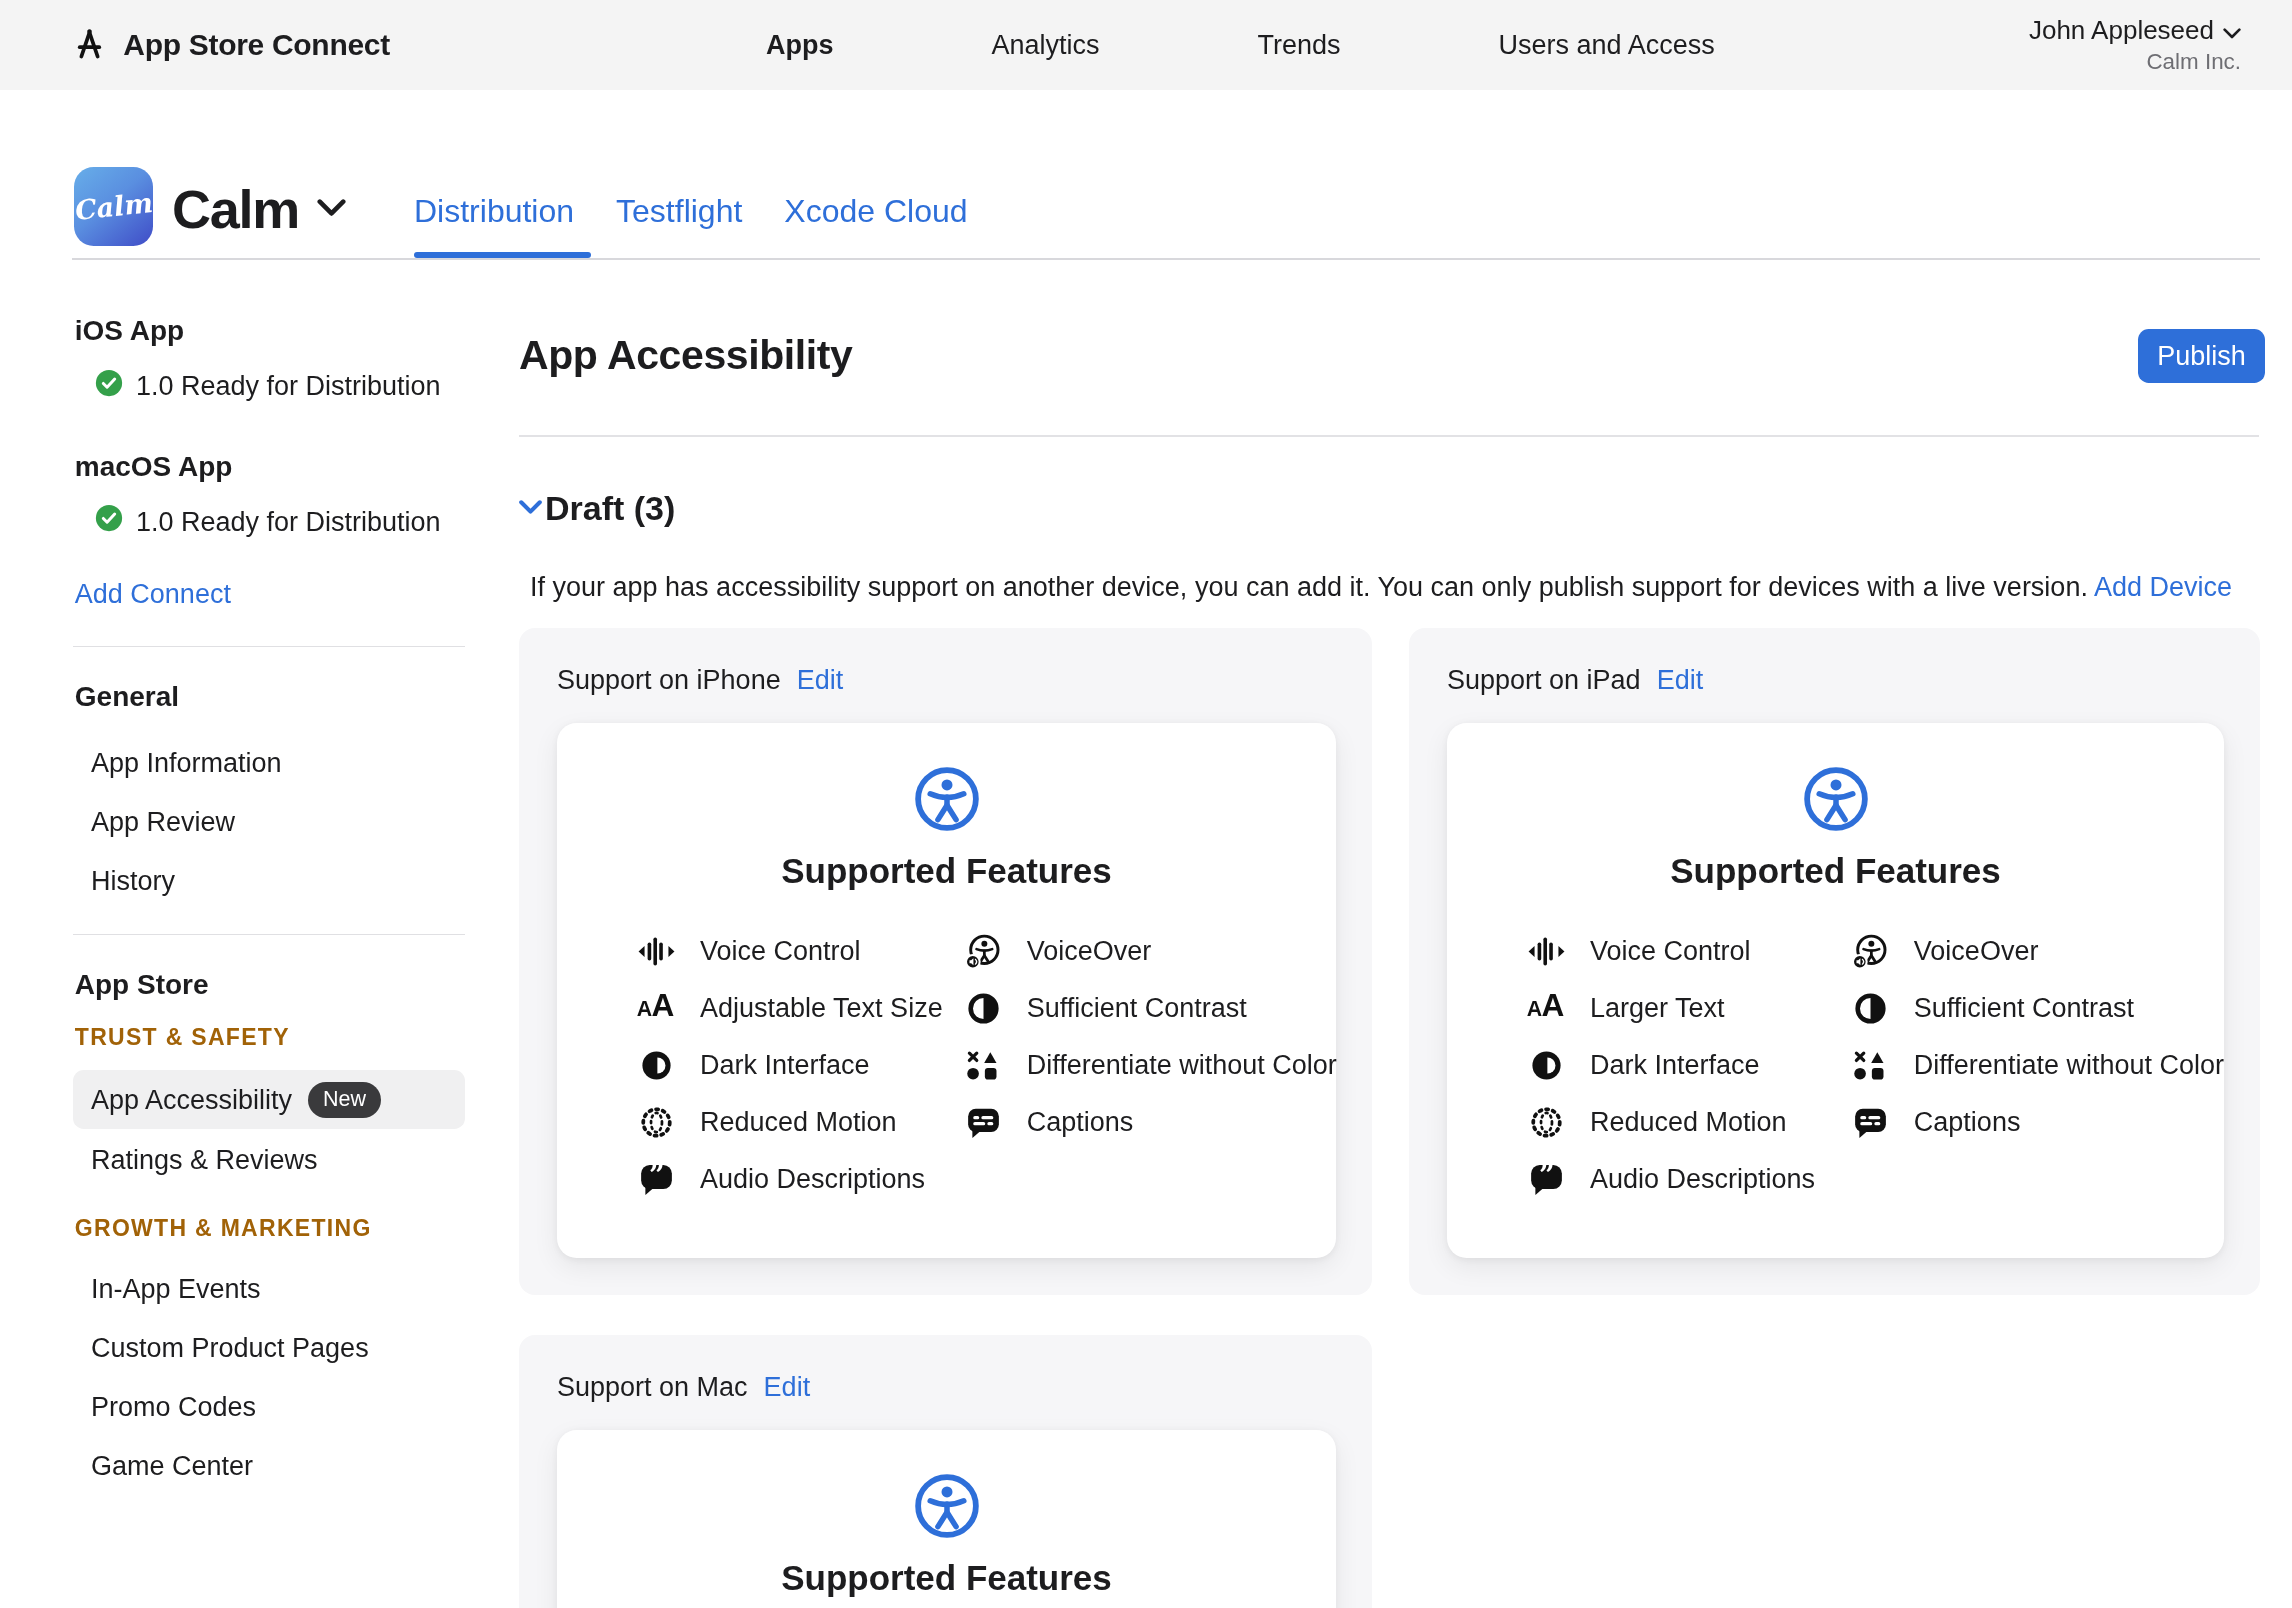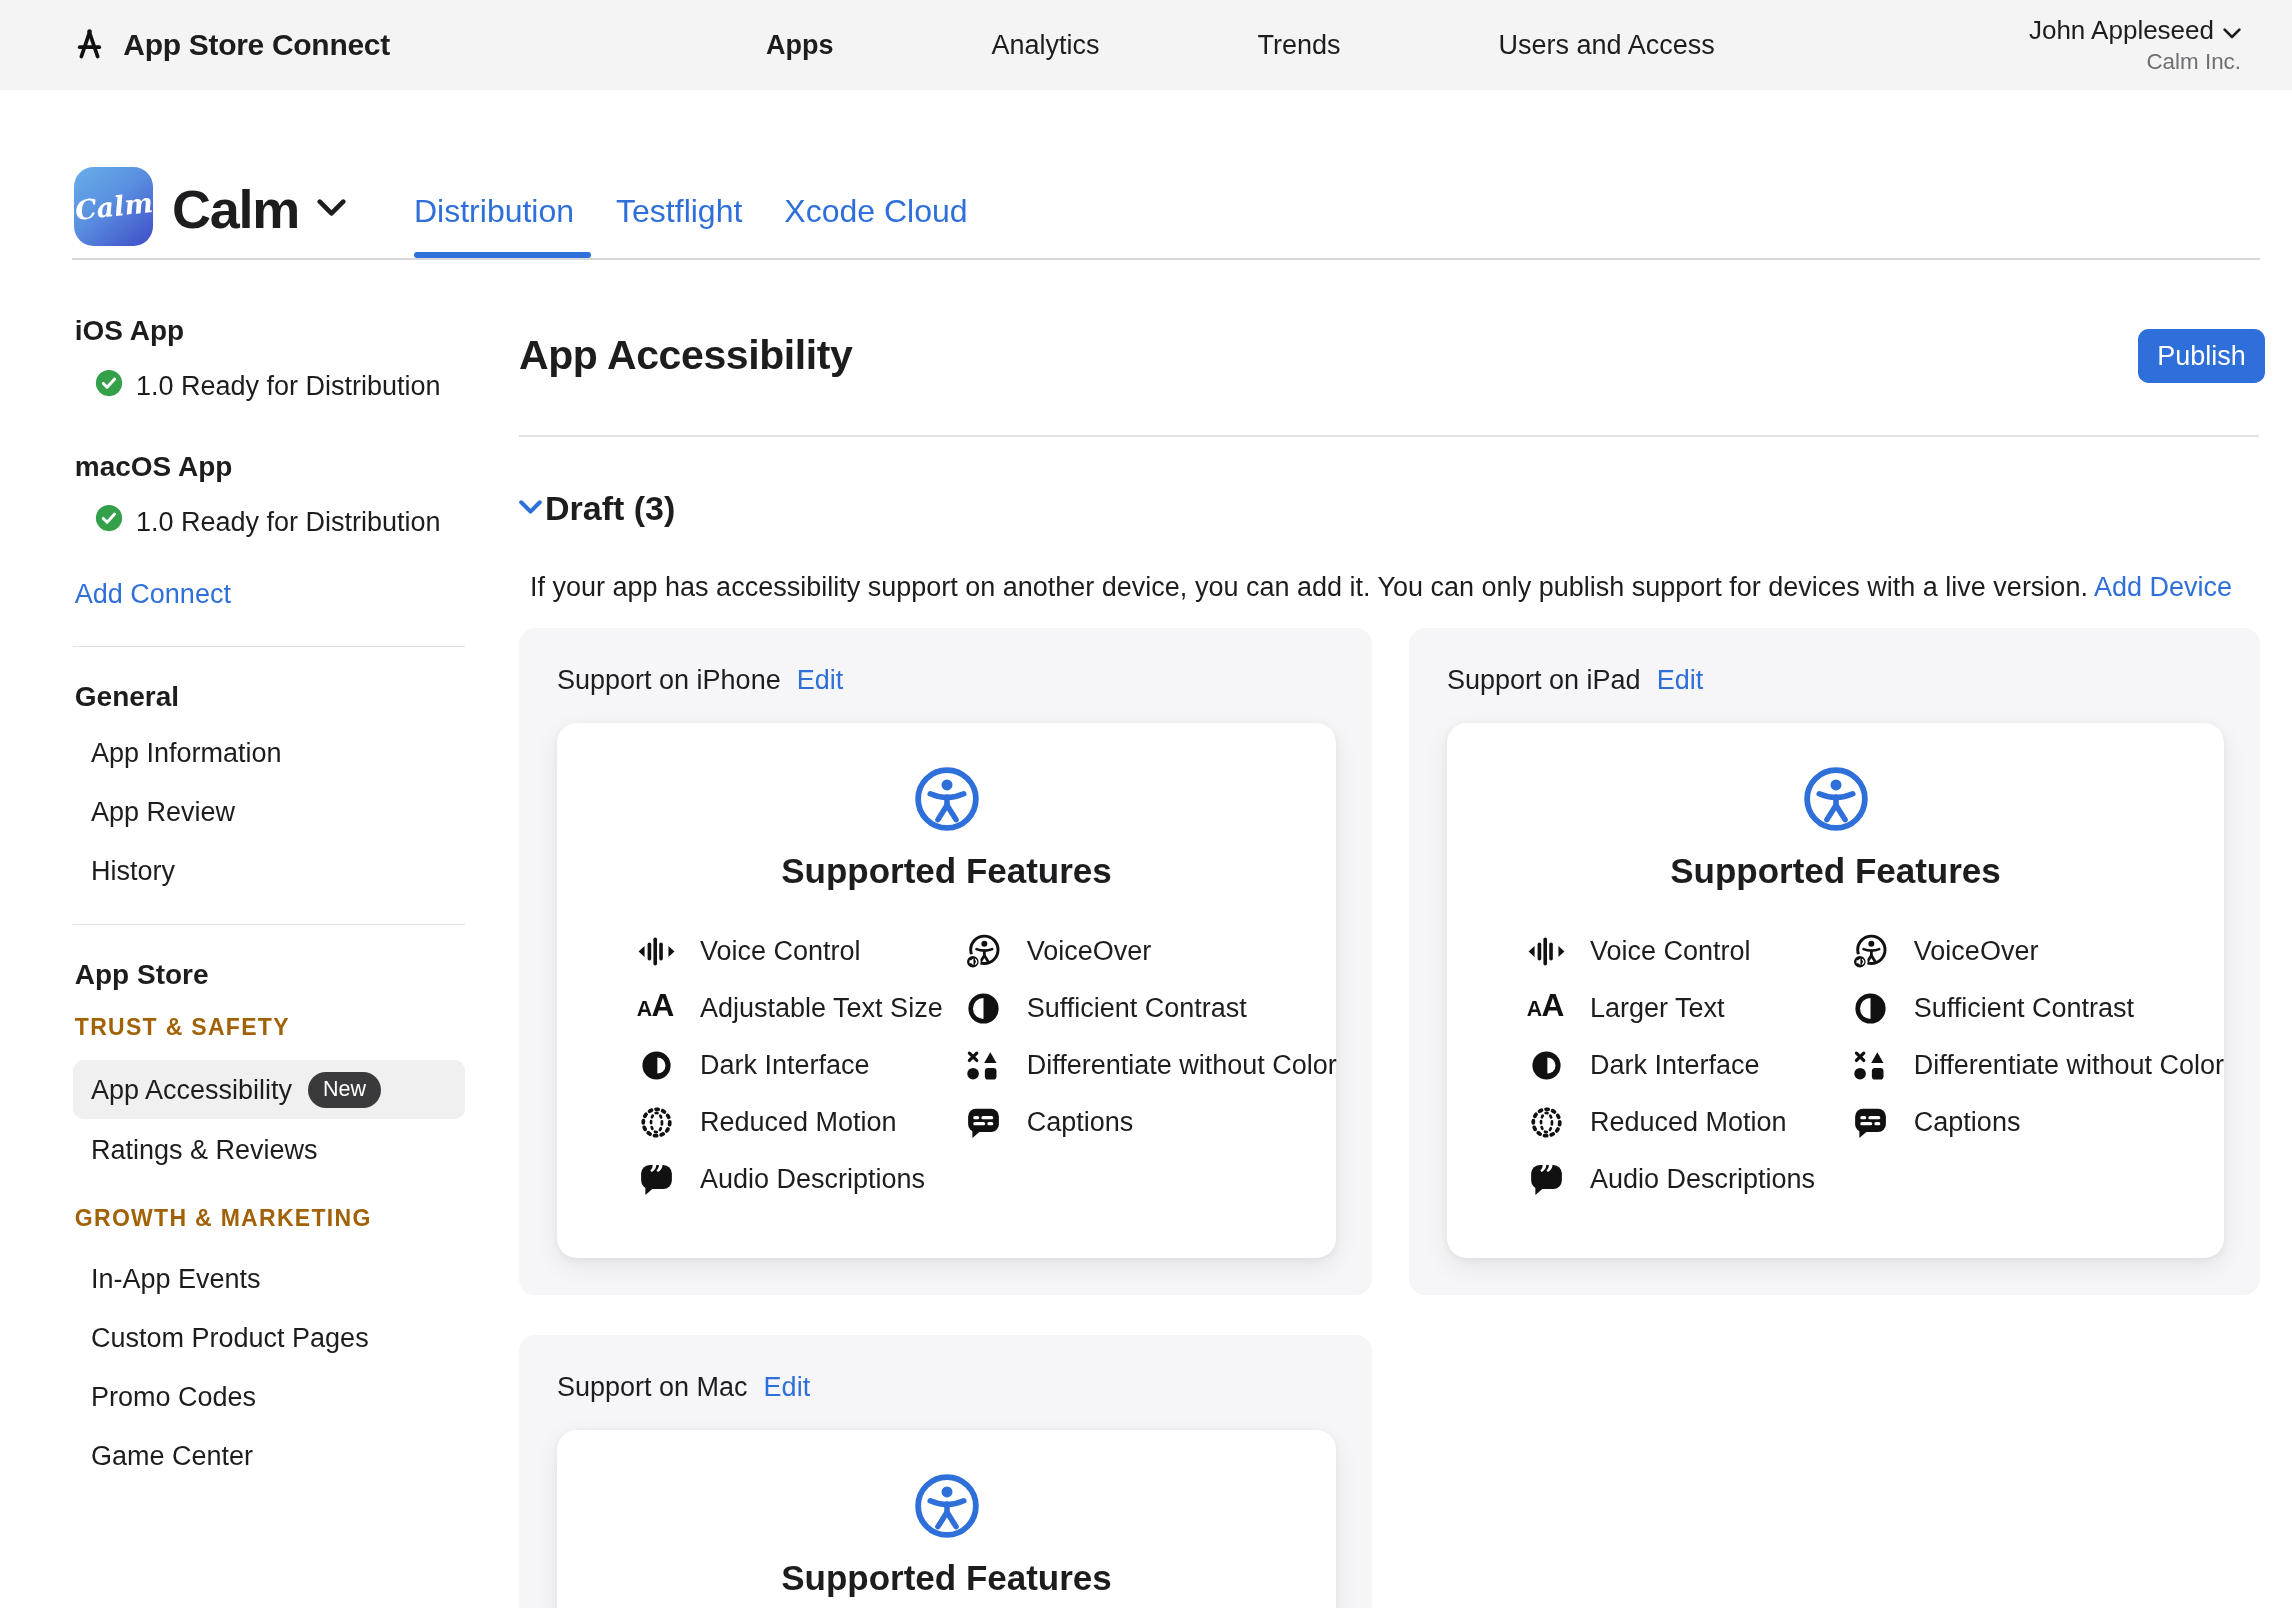--- a/index.html
+++ b/index.html
@@ -26,21 +26,21 @@
   .tab-underline{position:absolute;left:414px;top:252px;width:177px;height:6.3px;border-radius:3.6px;background:var(--accent,#2e6fd9);}
   .header-divider{position:absolute;left:72px;top:258px;width:2188px;height:1.8px;background:#d8d8dc;}
   
   .sidebar{position:absolute;left:73px;top:315px;width:392px;}
   .side-h{font-size:28px;font-weight:700;line-height:32px;margin:0 0 21.5px 1.8px;}
   .status-row{display:flex;align-items:center;gap:13.4px;font-size:27px;line-height:32px;margin:0 0 47px 21.5px;cursor:pointer;}
   .status-row.last{margin-bottom:39px;}
   .add-platform{font-size:27px;line-height:32px;color:var(--accent,#2e6fd9);margin:0 0 36px 1.8px;cursor:pointer;display:inline-block;}
   .side-divider{height:0.9px;background:#e0e0e3;margin:0 0 34px 0;}
   .side-divider.mt{margin-top:25px;}
-  .side-h.general{margin-bottom:13px;}
+  .side-h.general{margin-bottom:23px;}
   .side-h.appstore{margin-bottom:23px;}
   .group-label{font-size:23px;font-weight:700;color:#a16207;letter-spacing:1.3px;line-height:27px;margin:0 0 19.7px 1.8px;}
   .group2-label{margin-top:27px;}
   .side-item{display:flex;align-items:center;gap:16px;font-size:27px;line-height:32px;padding:11.6px 18px;border-radius:10.7px;margin-bottom:3.6px;cursor:pointer;}
   .side-item.selected{background:#f0f0f1;}
   .badge{background:#3a3a3c;color:#fff;font-size:21.5px;line-height:1;padding:7.2px 15px;border-radius:895px;}
   
   .main{position:absolute;left:519px;top:313px;width:1740px;height:1295px;}
   .page-title{position:absolute;left:0;top:18px;margin:0;font-size:41px;font-weight:700;letter-spacing:-0.4px;line-height:48px;}
   .publish-btn{position:absolute;left:1601px;top:16px;width:127px;height:54px;border:none;border-radius:10.7px;

